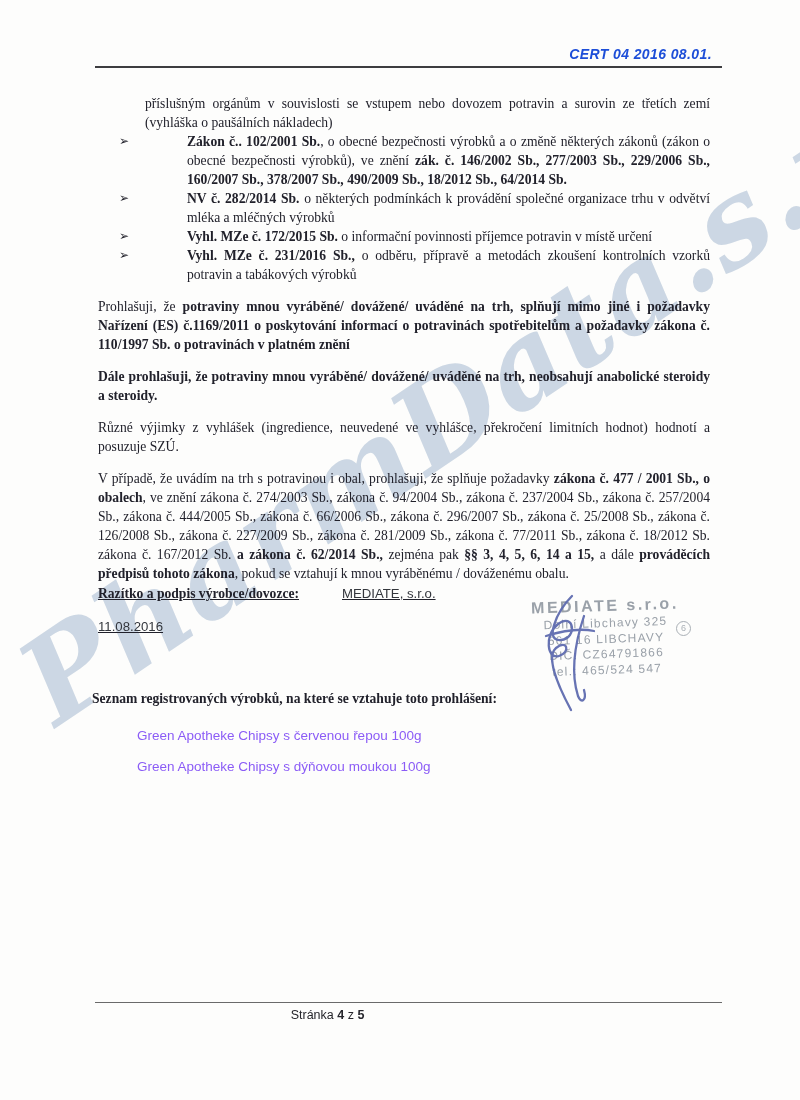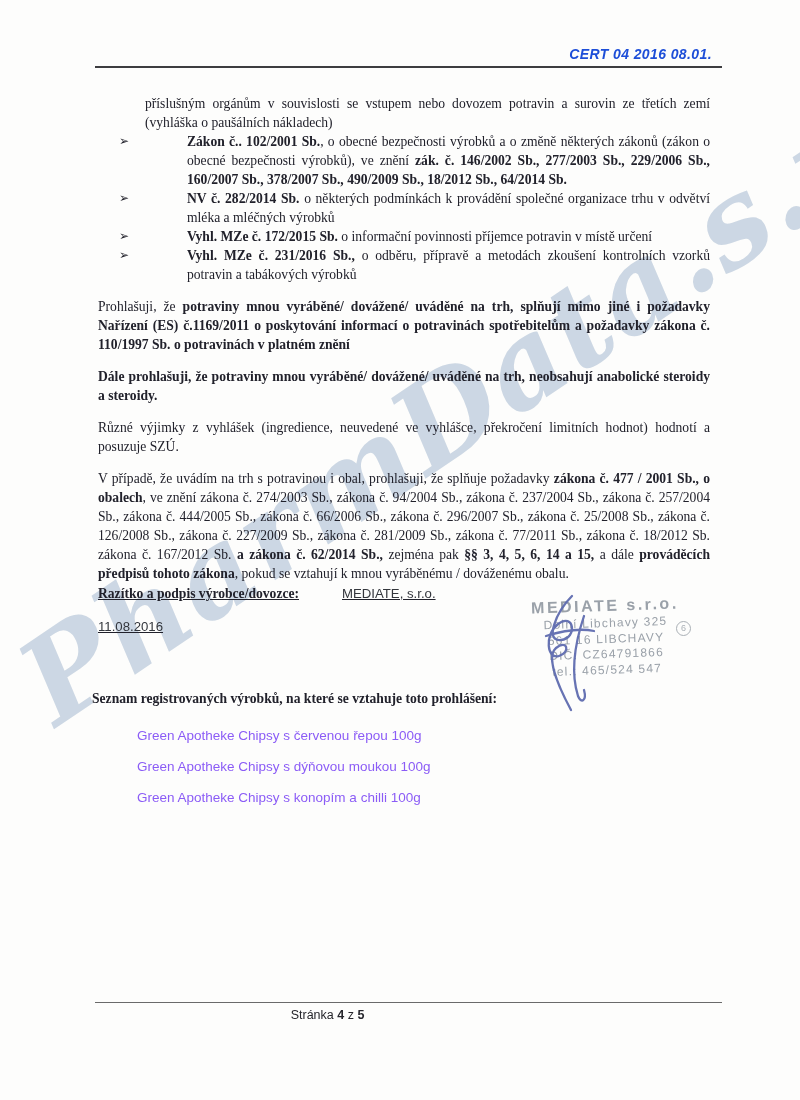--- a/index.html
+++ b/index.html
@@ -117,19 +117,18 @@
       <path d="M66 26 C 56 56, 53 84, 60 106 C 63 114, 69 111, 66 100"></path>
       <path d="M28 46 C 44 41, 62 38, 76 41"></path>
     </g>
   </svg>
 
   <div class="list-head">Seznam registrovaných výrobků, na které se vztahuje toto prohlášení:</div>
 
   <div class="products">
     <div class="item">Green Apotheke Chipsy s červenou řepou 100g</div>
     <div class="item">Green Apotheke Chipsy s dýňovou moukou 100g</div>
-    <div class="item">Green Apotheke Chipsy s konopím a chilli 100g</div>
   </div>
 
   <div class="ftr-rule"></div>
   <div class="ftr-text"><span>Stránka </span><b>4</b><span> z </span><b>5</b></div>
 
 </div>
 
 </body></html>

